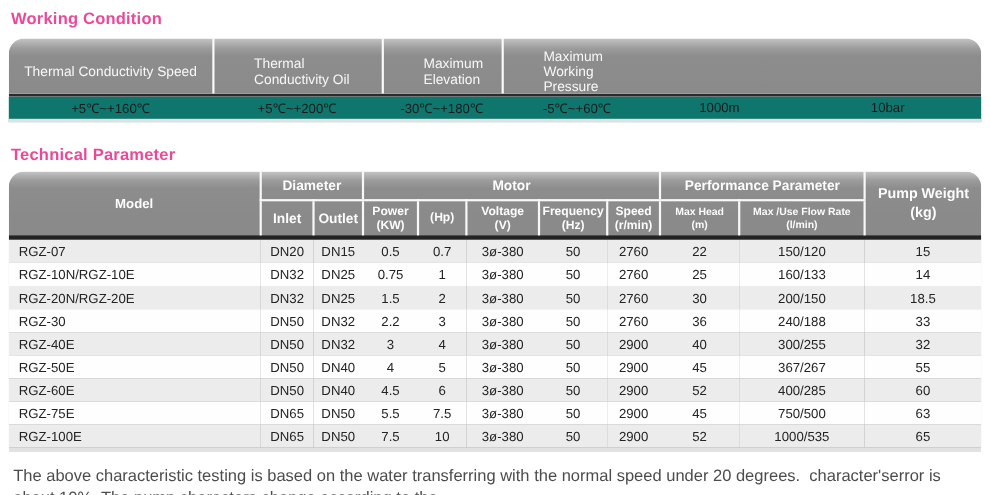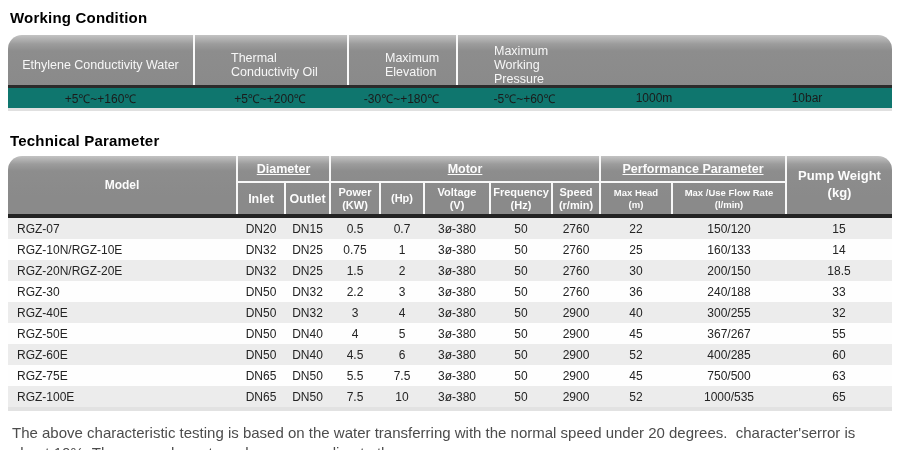--- a/index.html
+++ b/index.html
@@ -1,20 +1,20 @@
 <!DOCTYPE html>
 <html><head>
 <meta charset="utf-8">
 <style>
   * { box-sizing: border-box; margin: 0; padding: 0; }
   html, body { width: 900px; background: #ffffff; font-family: "Liberation Sans", sans-serif; }
   .page { width: 900px; height: 450px; padding: 5px 8px 0; overflow: hidden; }
 
   .section-title {
-    font-size: 15px; font-weight: bold; color: #000000;
+    font-size: 15px; font-weight: bold; color: #ec4899;
     margin: 4px 0 9px 2px; letter-spacing: 0.2px;
   }
   .section-title.second { margin-top: 21px; margin-bottom: 7px; }
 
   
   .wc-table { width: 884px; }
   .wc-header {
     display: flex; height: 53px;
     border-radius: 14px 14px 0 0;
     background: linear-gradient(to bottom, #c3c3c3 0px, #9c9c9c 9px, #8d8d8d 16px, #8a8a8a 100%);
@@ -59,21 +59,21 @@
   col.c-flow   { width: 114px; }
   col.c-weight { width: 106px; }
 
   thead th {
     color: #fcfcfc; font-weight: bold; text-align: center; vertical-align: middle;
     padding: 0; background: transparent;
   }
   tr.group-row { height: 26px; }
   tr.sub-row   { height: 32px; }
   th.sep-left  { border-left: 2px solid #f8f8f8; }
-  th.underline { border-bottom: 2px solid #f8f8f8; text-decoration: underline; }
+  th.underline { border-bottom: 2px solid #f8f8f8; }
   th.model-head { font-size: 12px; }
   th.group-label { font-size: 12.5px; }
   th.sub { font-size: 12.5px; }
   th.sub-2line { font-size: 11px; white-space: pre-line; line-height: 1.15; }
   th.sub-small { font-size: 9.5px; white-space: pre-line; line-height: 1.25; }
   th.weight-head { font-size: 13px; white-space: pre-line; line-height: 1.3; }
   tr.divider-row th { height: 4px; background: #232323; border: 0; }
 
   tbody tr { height: 21px; }
   tbody tr.odd  { background: #ececec; }
@@ -92,21 +92,21 @@
 </style>
 </head>
 <body>
 
 <div class="page">
 
   <section>
     <h2 class="section-title">Working Condition</h2>
     <div class="wc-table">
       <div class="wc-header">
-          <div class="wc-cell">Ethylene Conductivity Water</div>
+          <div class="wc-cell">Thermal Conductivity Speed</div>
           <div class="wc-cell">Thermal Conductivity Oil</div>
           <div class="wc-cell">Maximum Elevation</div>
           <div class="wc-cell">Maximum Working Pressure</div>
         </div>
       <div class="wc-values">
           <div class="wc-cell">+5℃~+160℃</div>
           <div class="wc-cell">+5℃~+200℃</div>
           <div class="wc-cell">-30℃~+180℃</div>
           <div class="wc-cell">-5℃~+60℃</div>
           <div class="wc-cell">1000m</div>

